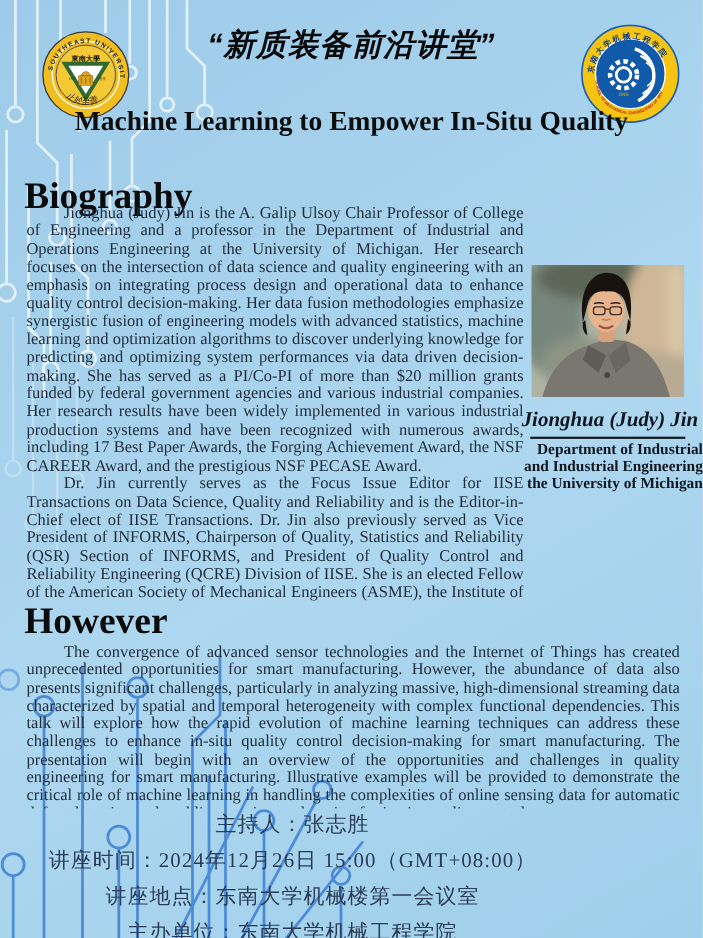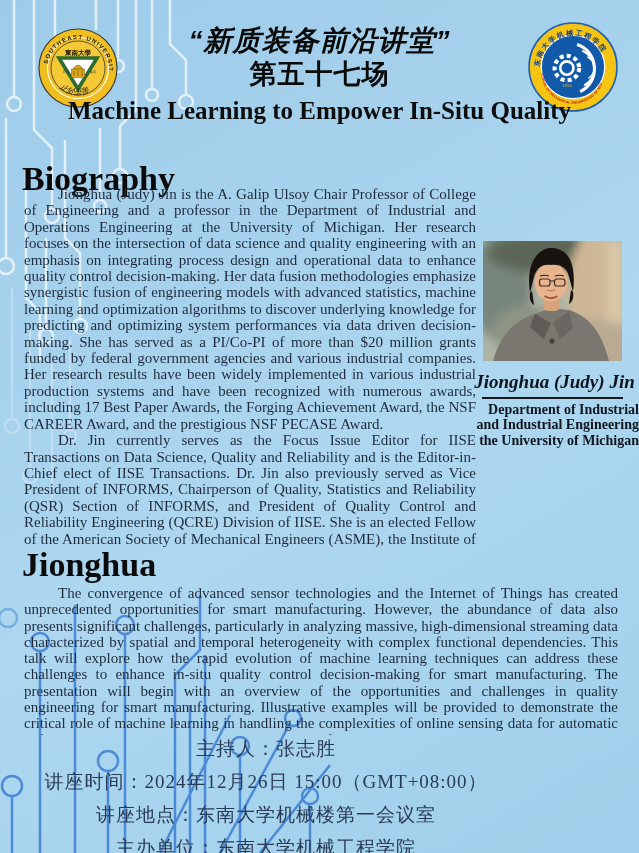--- a/index.html
+++ b/index.html
@@ -173,21 +173,20 @@
     <text x="38" y="64" text-anchor="middle" font-size="4.6" fill="#f6c513">1916</text>
     <text font-size="7" font-weight="bold" fill="#123e8c" letter-spacing="1.6">
       <textPath href="#mechArcT" startOffset="2%">东南大学机械工程学院</textPath>
     </text>
     <text font-family="Liberation Sans, sans-serif" font-size="3.5" font-weight="bold" fill="#c02418">
       <textPath href="#mechArcB" startOffset="1%">SCHOOL OF MECHANICAL ENGINEERING OF SEU</textPath>
     </text>
   </svg>
 
   <div class="series-title">“新质装备前沿讲堂”</div>
-  <div class="session-number">第五十七场</div>
   <div class="talk-title">
     <div>Machine Learning to Empower In-Situ Quality</div>
   </div>
 
   <div class="section-heading bio-heading">Biography</div>
   <div class="bio-text">
     <p>Jionghua (Judy) Jin is the A. Galip Ulsoy Chair Professor of College of Engineering and a professor in the Department of Industrial and Operations Engineering at the University of Michigan. Her research focuses on the intersection of data science and quality engineering with an emphasis on integrating process design and operational data to enhance quality control decision-making. Her data fusion methodologies emphasize synergistic fusion of engineering models with advanced statistics, machine learning and optimization algorithms to discover underlying knowledge for predicting and optimizing system performances via data driven decision-making. She has served as a PI/Co-PI of more than $20 million grants funded by federal government agencies and various industrial companies. Her research results have been widely implemented in various industrial production systems and have been recognized with numerous awards, including 17 Best Paper Awards, the Forging Achievement Award, the NSF CAREER Award, and the prestigious NSF PECASE Award.</p>
     <p>Dr. Jin currently serves as the Focus Issue Editor for IISE Transactions on Data Science, Quality and Reliability and is the Editor-in-Chief elect of IISE Transactions. Dr. Jin also previously served as Vice President of INFORMS, Chairperson of Quality, Statistics and Reliability (QSR) Section of INFORMS, and President of Quality Control and Reliability Engineering (QCRE) Division of IISE. She is an elected Fellow of the American Society of Mechanical Engineers (ASME), the Institute of Industrial and Systems Engineers (IISE), and the Institute for Operations Research and the Management Sciences (INFORMS).</p>
   </div>
 
@@ -226,21 +225,21 @@
     </svg>
   </div>
   <div class="speaker-name">Jionghua (Judy) Jin</div>
   <div class="name-divider"></div>
   <div class="affiliation">
     <div>Department of Industrial</div>
     <div>and Industrial Engineering</div>
     <div>the University of Michigan</div>
   </div>
 
-  <div class="section-heading abstract-heading">Jionghua</div>
+  <div class="section-heading abstract-heading">However</div>
   <div class="abstract-text">
     <p>The convergence of advanced sensor technologies and the Internet of Things has created unprecedented opportunities for smart manufacturing. However, the abundance of data also presents significant challenges, particularly in analyzing massive, high-dimensional streaming data characterized by spatial and temporal heterogeneity with complex functional dependencies. This talk will explore how the rapid evolution of machine learning techniques can address these challenges to enhance in-situ quality control decision-making for smart manufacturing. The presentation will begin with an overview of the opportunities and challenges in quality engineering for smart manufacturing. Illustrative examples will be provided to demonstrate the critical role of machine learning in handling the complexities of online sensing data for automatic defect detection and enabling continuous learning for in-situ quality control.</p>
   </div>
 
   <div class="event-block">
     <div class="event-line">主持人：张志胜</div>
     <div class="event-line">讲座时间：2024年12月26日 15:00（GMT+08:00）</div>
     <div class="event-line">讲座地点：东南大学机械楼第一会议室</div>
     <div class="event-line">主办单位：东南大学机械工程学院</div>
   </div>

